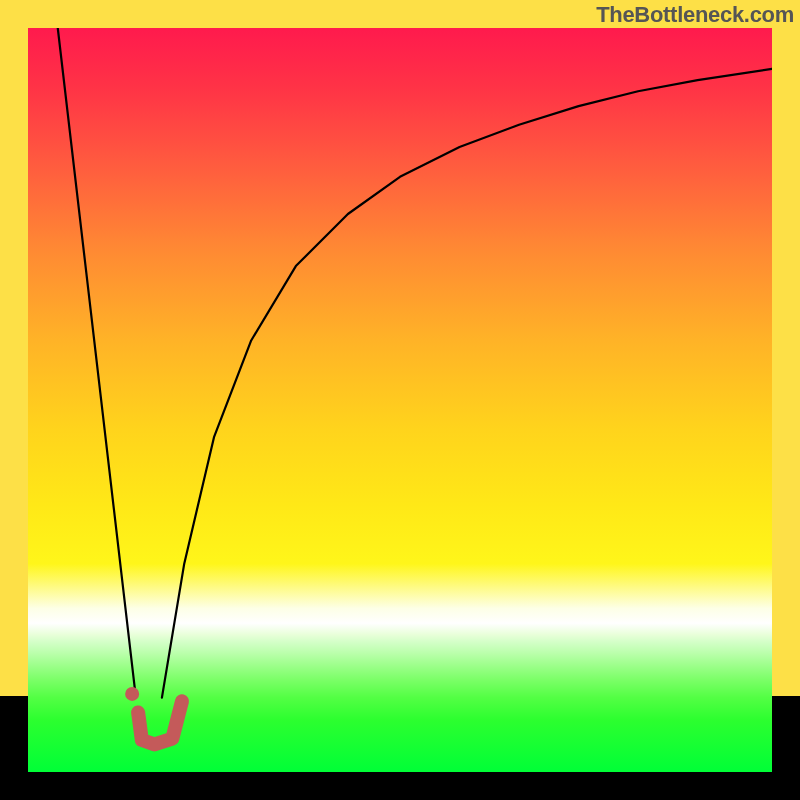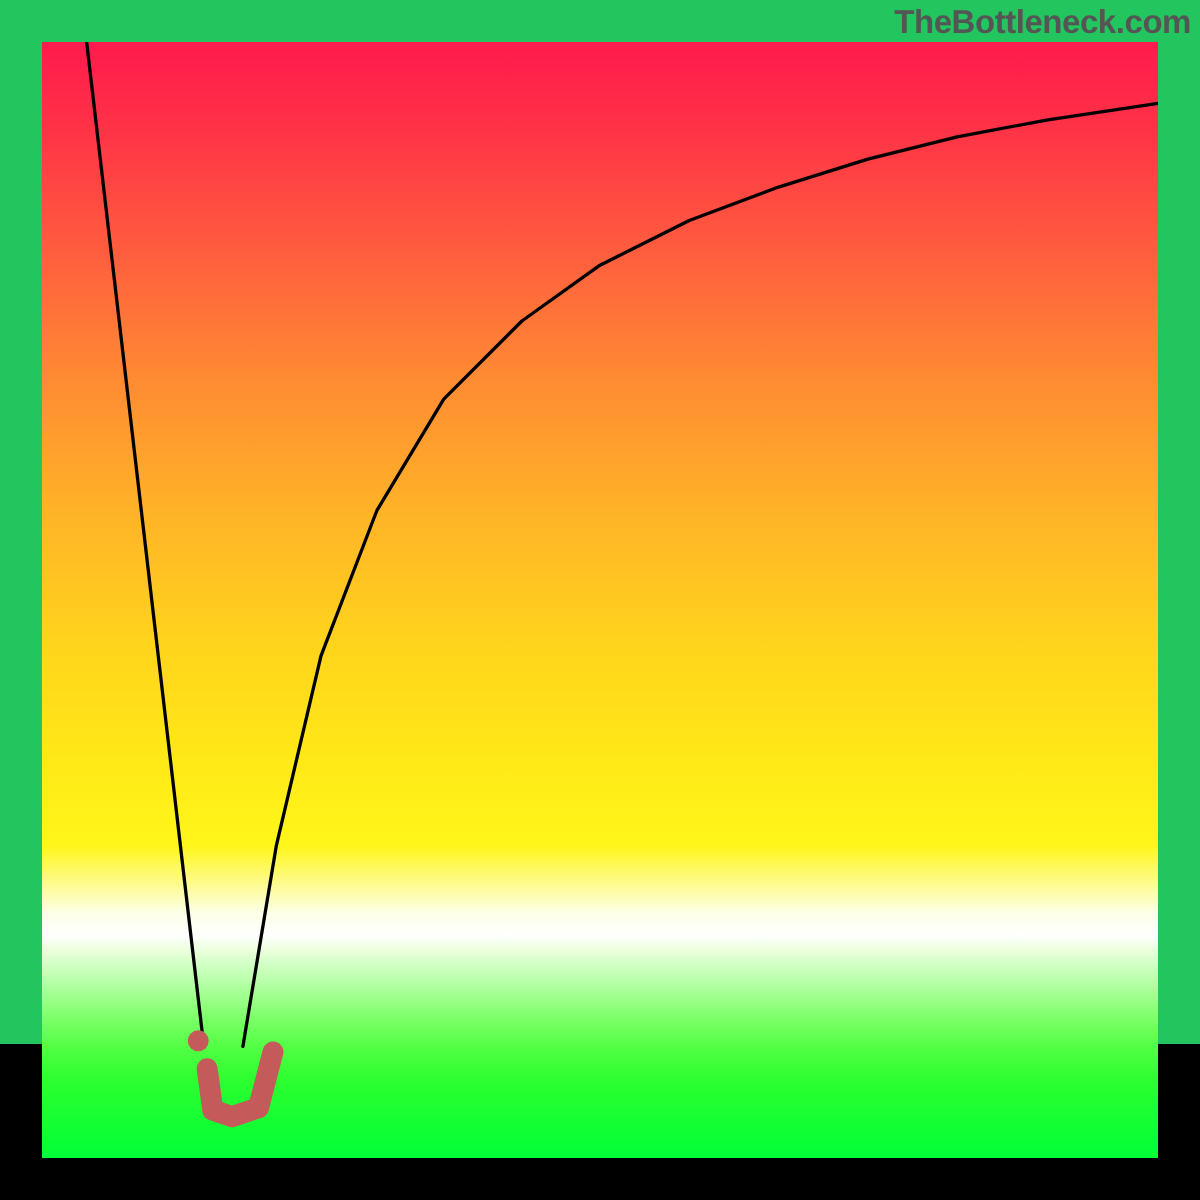--- a/index.html
+++ b/index.html
@@ -10,21 +10,21 @@
     background: #000;
     overflow: hidden;
     font-family: Arial, Helvetica, sans-serif;
   }
   .frame {
     position: absolute;
     left: 0;
     top: 0;
     width: 800px;
     height: 696px;
-    background: #22c55e;
+    background: #fde047;
   }
   .plot-area {
     position: absolute;
     left: 28px;
     top: 28px;
     width: 744px;
     height: 744px;
     overflow: hidden;
   }
   .gradient-bg {

